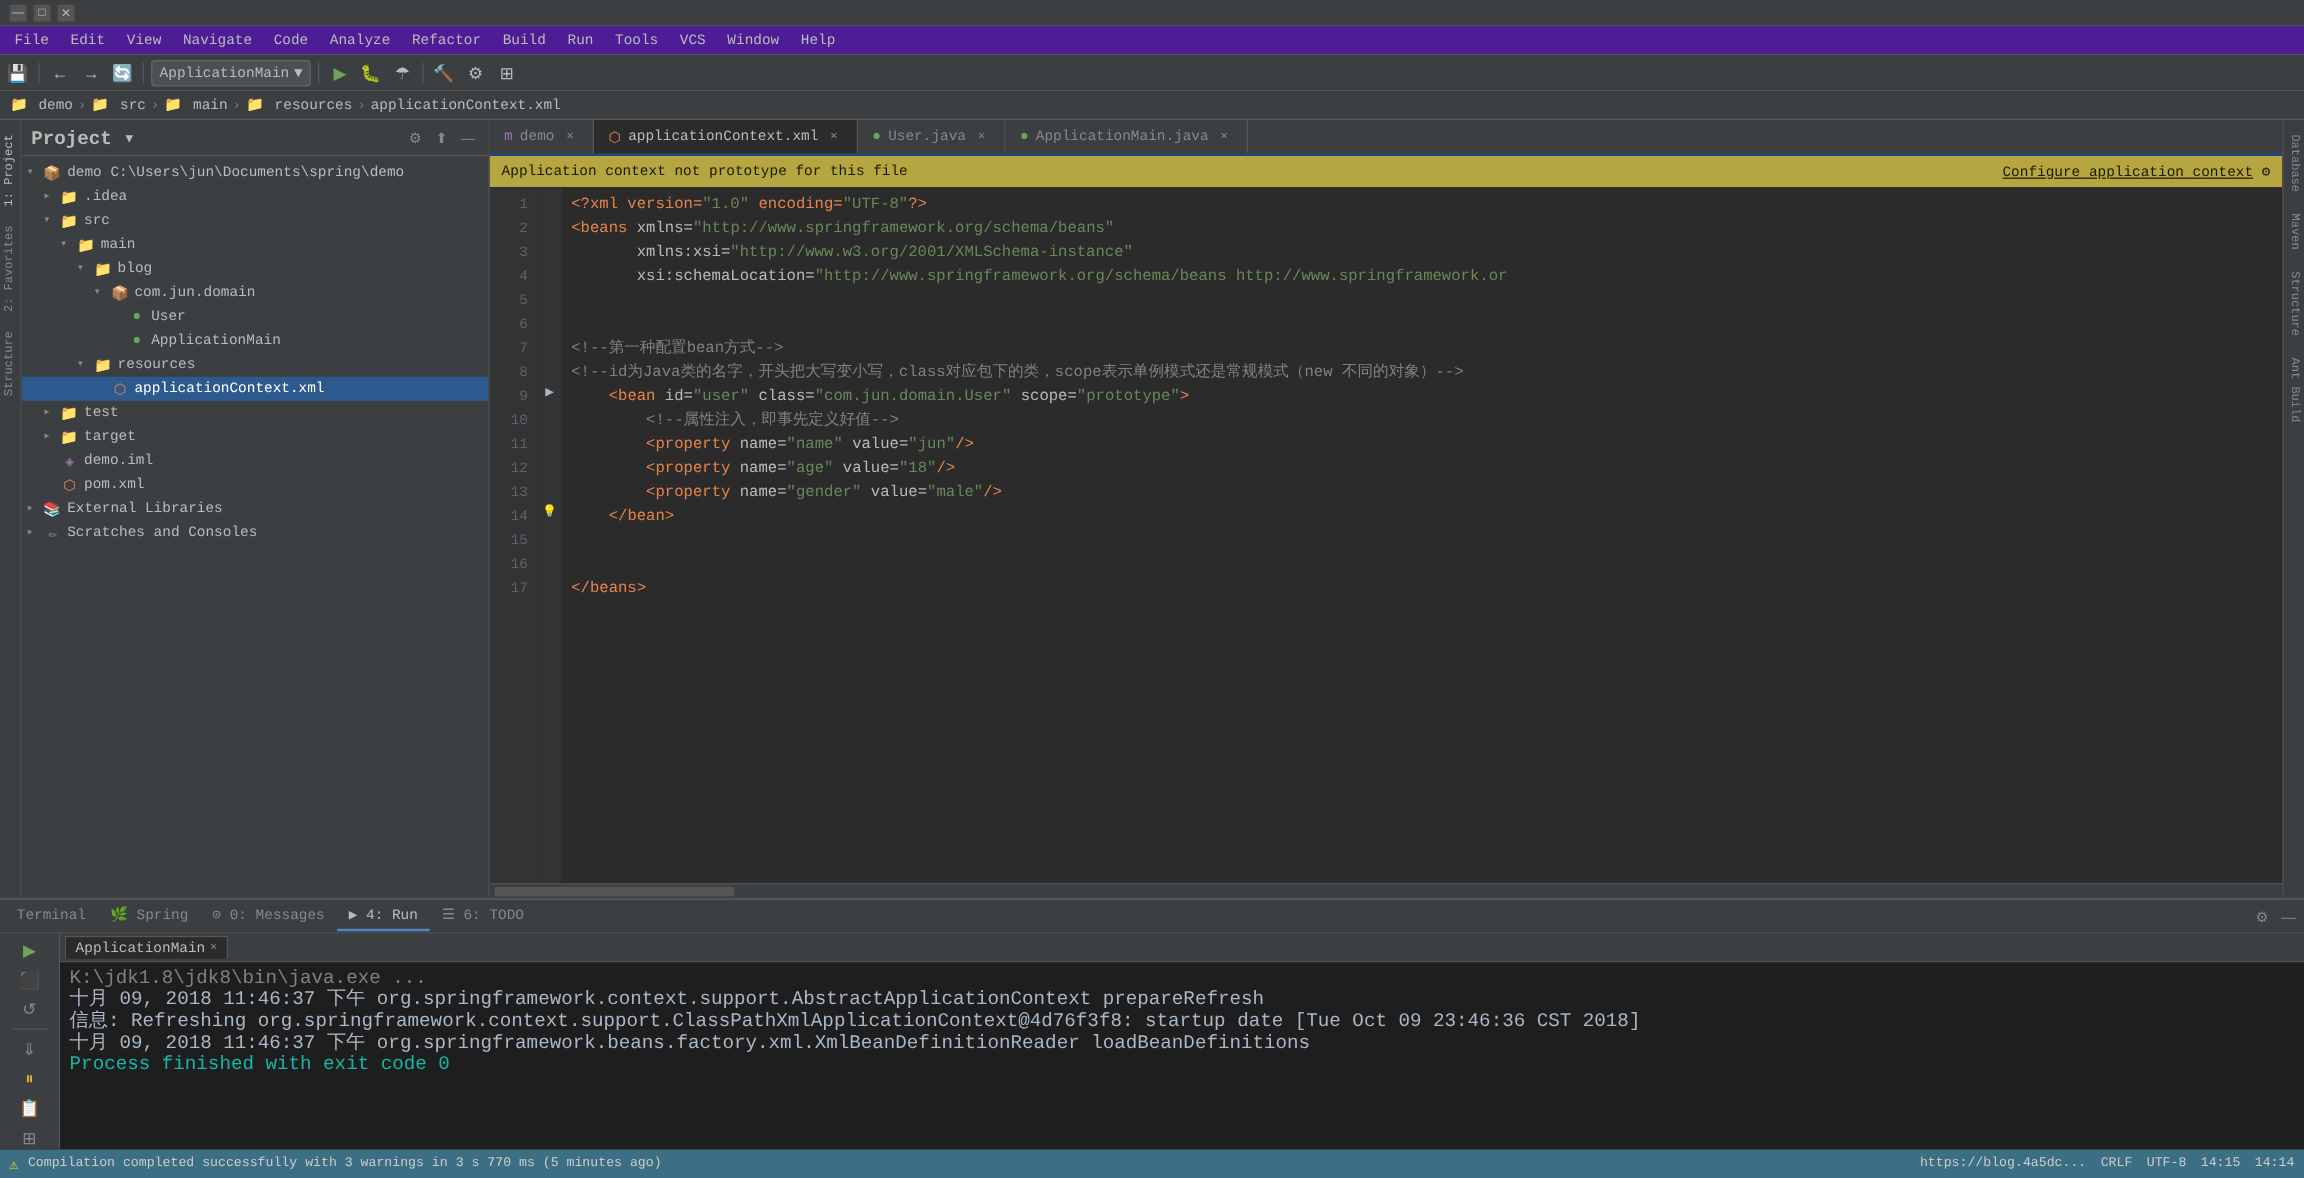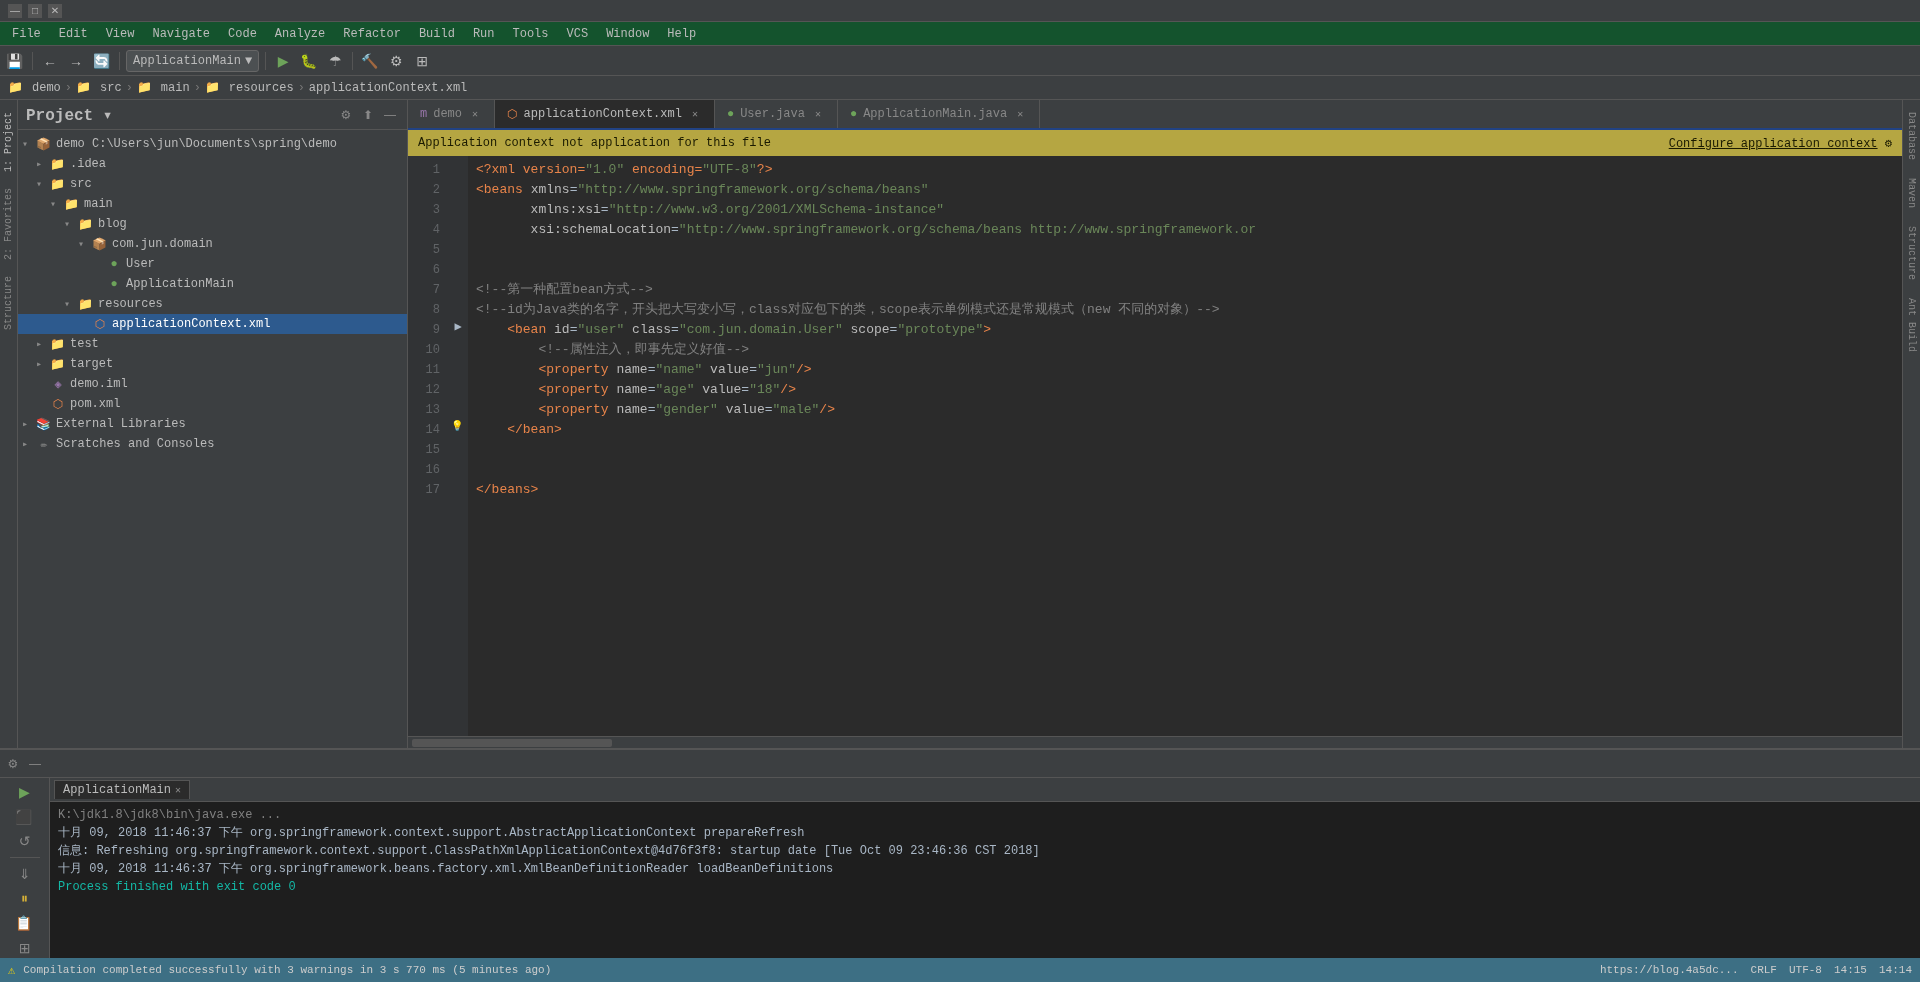--- a/index.html
+++ b/index.html
@@ -43,21 +43,21 @@
       font-size: 10px;
       cursor: pointer;
       display: flex;
       align-items: center;
       justify-content: center;
     }
 
     
     .menu-bar {
       height: 24px;
-      background: #14532d;
+      background: #4c1d95;
       display: flex;
       align-items: center;
       padding: 0 4px;
       border-bottom: 1px solid #555;
       flex-shrink: 0;
       gap: 2px;
     }
     .menu-item {
       padding: 2px 8px;
       font-size: 12px;
@@ -476,21 +476,21 @@
     .run-tab-close {
       font-size: 10px;
       color: #888;
     }
 
     .console-area {
       flex: 1;
       background: #1e1e1e;
       overflow-y: auto;
       padding: 4px 8px;
-      font-size: 12px;
+      font-size: 16px;
       line-height: 18px;
     }
     .console-run { color: #808080; }
     .console-info { color: #a9b7c6; }
     .console-text { color: #14b8a6; }
 
     
     .status-bar {
       height: 24px;
       background: #3d6f84;
@@ -749,21 +749,21 @@
         <span class="tab-close">✕</span>
       </div>
       <div class="tab">
         <span class="tab-icon tab-icon-java">●</span>
         <span>ApplicationMain.java</span>
         <span class="tab-close">✕</span>
       </div>
     </div>
 
     <div class="warning-bar">
-      <span>Application context not application for this file</span>
+      <span>Application context not prototype for this file</span>
       <span>
         <span class="configure-link">Configure application context</span>
         <span> ⚙</span>
       </span>
     </div>
 
     <div class="code-editor">
 
       <div class="line-numbers">
         <div class="line-num">1</div>
@@ -835,20 +835,27 @@
   <div class="right-sidebar">
     <span class="right-sidebar-tab">Database</span>
     <span class="right-sidebar-tab">Maven</span>
     <span class="right-sidebar-tab">Structure</span>
     <span class="right-sidebar-tab">Ant Build</span>
   </div>
 </div>
 
 <div class="bottom-panel">
   <div class="bottom-tabs">
+    <div class="bottom-tab-items">
+      <span class="bottom-tab">Terminal</span>
+      <span class="bottom-tab">🌿 Spring</span>
+      <span class="bottom-tab">⊙ 0: Messages</span>
+      <span class="bottom-tab active">▶ 4: Run</span>
+      <span class="bottom-tab">☰ 6: TODO</span>
+    </div>
     <div class="bottom-tab-controls">
       <button class="bottom-ctrl-btn">⚙</button>
       <button class="bottom-ctrl-btn">—</button>
     </div>
   </div>
 
   <div style="display:flex; flex:1; overflow:hidden;">
 
     <div class="run-left-panel">
       <button class="run-ctrl-btn">▶</button>

